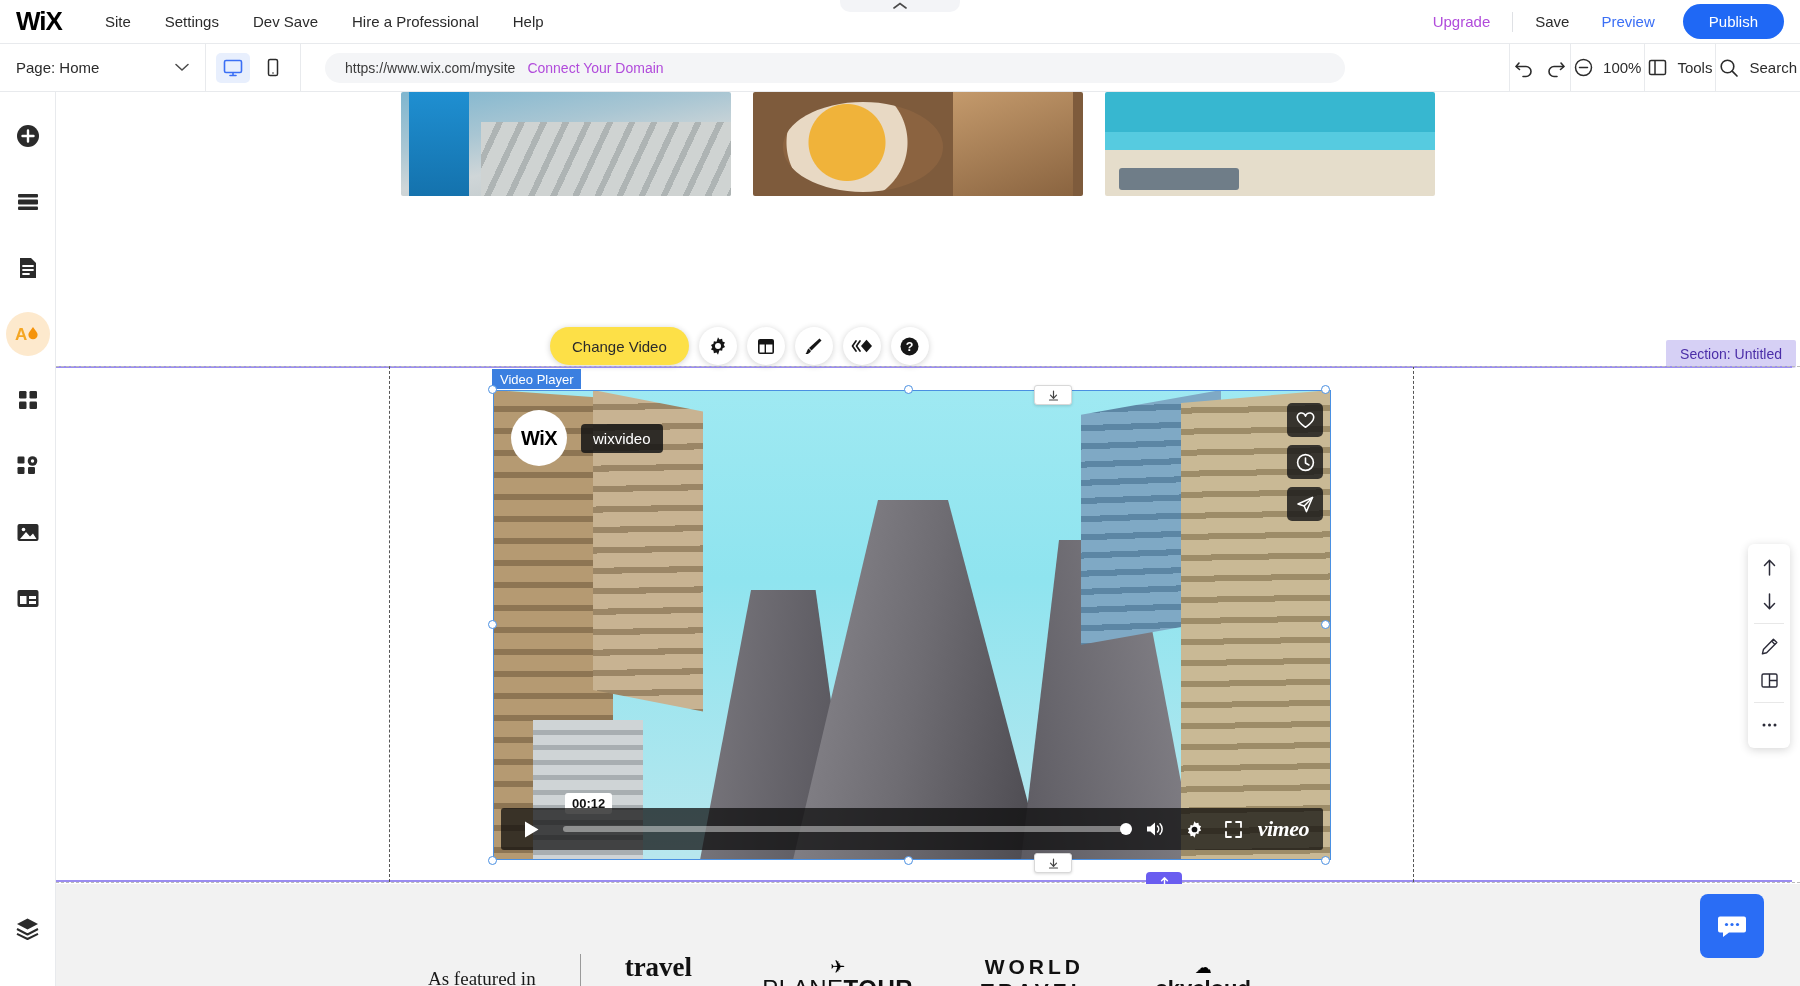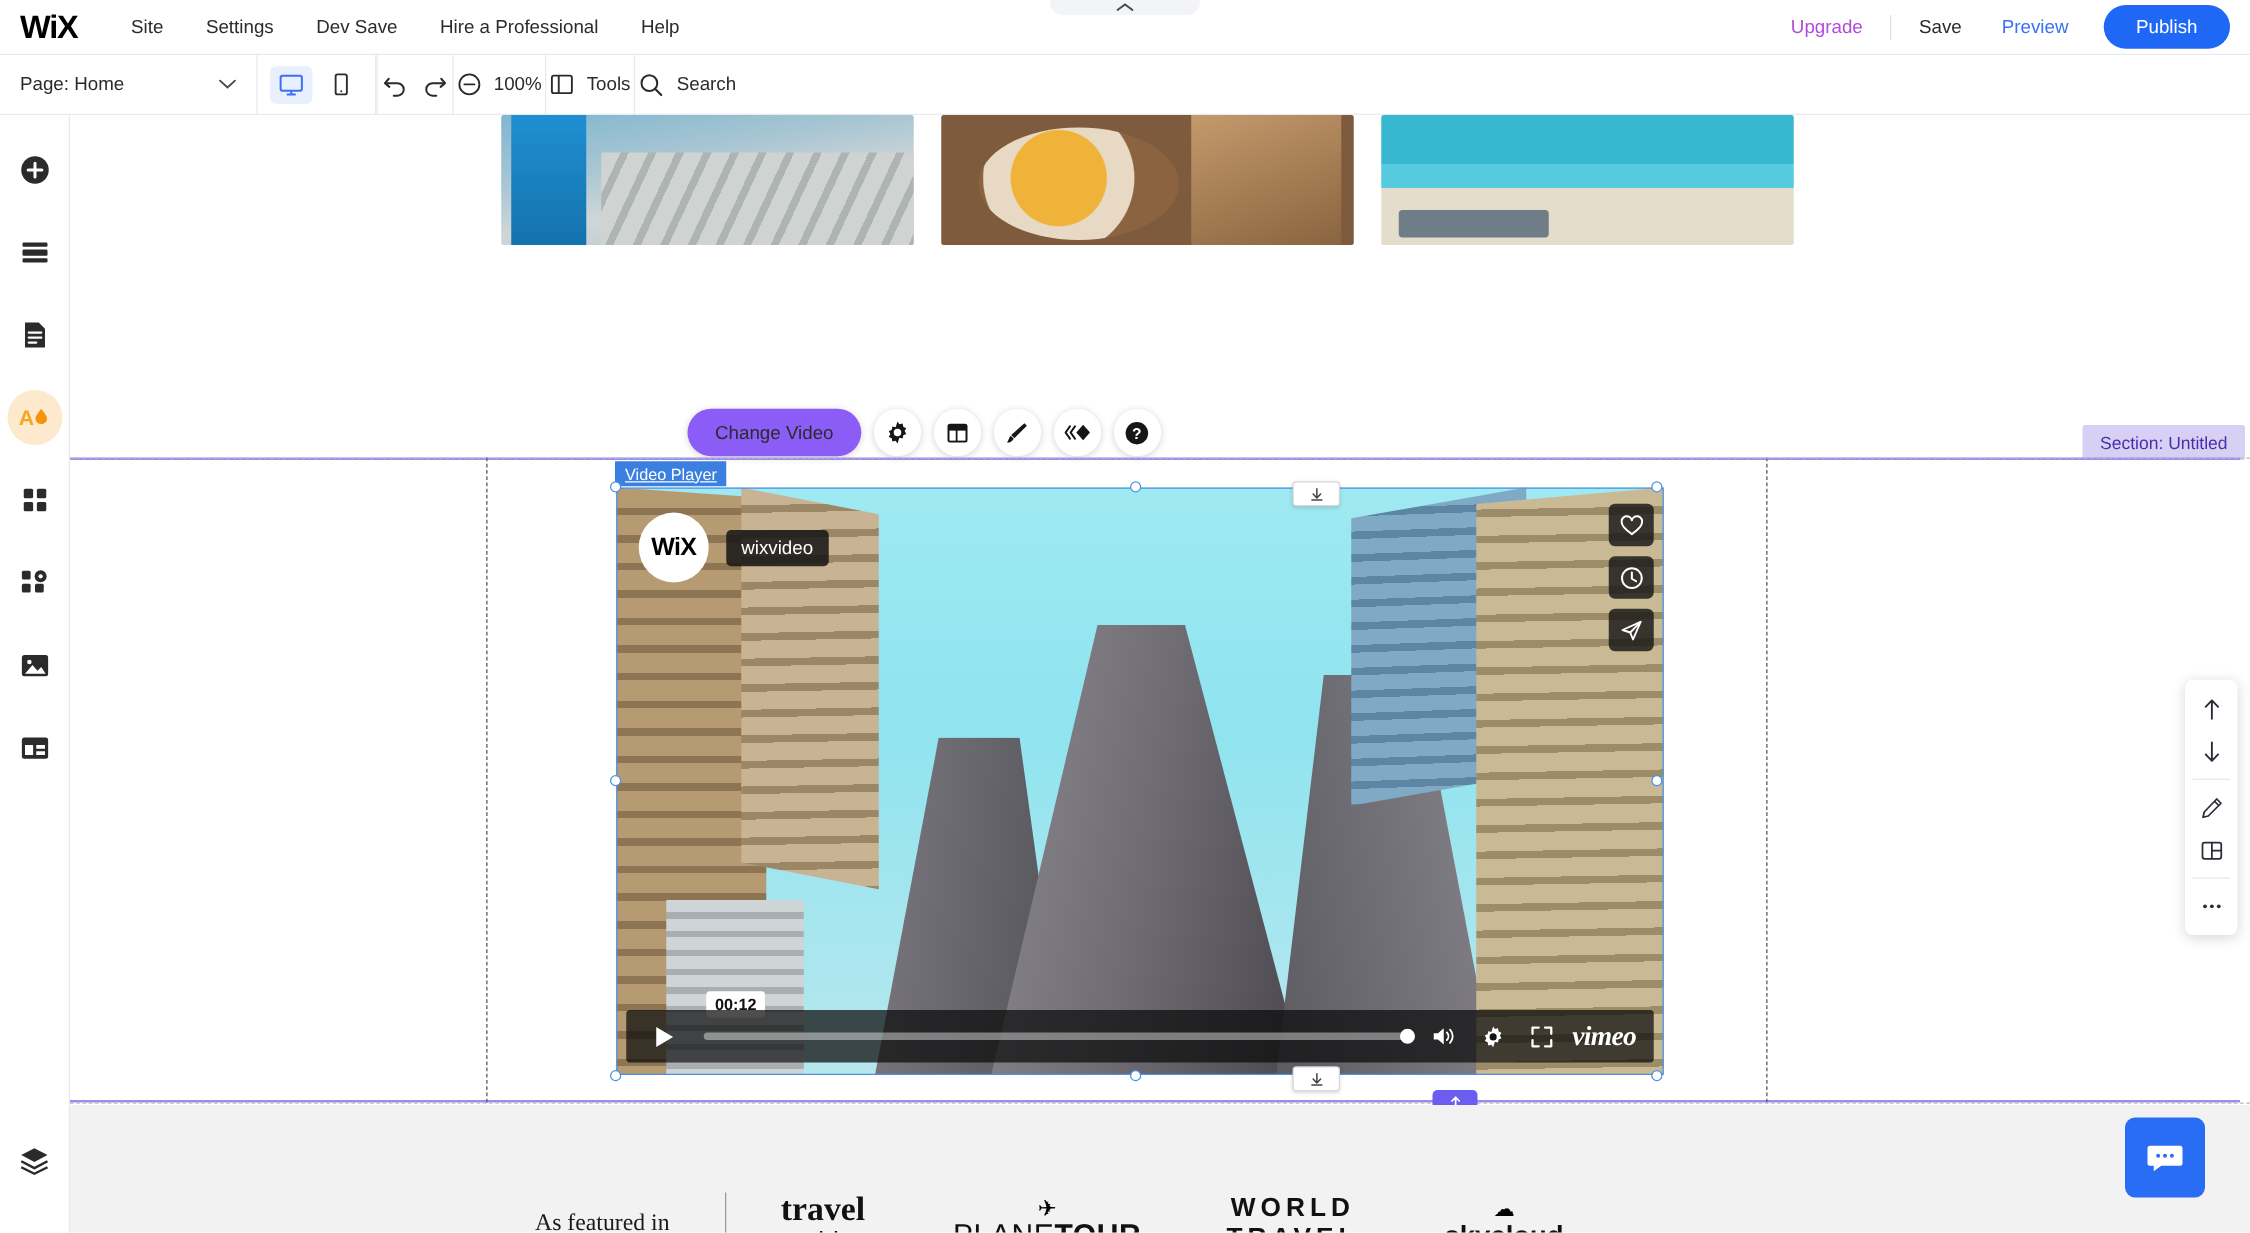--- a/index.html
+++ b/index.html
@@ -131,21 +131,21 @@
     background:#d6d0f5; color:#4b2ea8; font-size:14px;
     padding: 6px 14px; border-radius: 2px;
   }
 
   
   .vtoolbar {
     position:absolute; left: 494px; top: 235px;
     display:flex; align-items:center; gap: 10px;
   }
   .vt-pill {
-    background:#8b5cf6; border-radius: 20px; height: 38px;
+    background:#fde047; border-radius: 20px; height: 38px;
     display:flex; align-items:center; padding: 0 22px;
     font-size: 15px; color:#2b2b2b; cursor:pointer;
     box-shadow: 0 1px 6px rgba(0,0,0,.18);
   }
   .vt-circle {
     background:#fff; border-radius: 50%; width: 38px; height: 38px;
     display:flex; align-items:center; justify-content:center; cursor:pointer;
     box-shadow: 0 1px 6px rgba(0,0,0,.18);
   }
 
@@ -162,21 +162,21 @@
   .player-wrap {
     position:absolute; left: 437px; top: 298px;
     width: 838px; height: 470px;
   }
   .player-sel {
     position:absolute; inset:0; border: 1px solid #4a90e2;
   }
   .vp-badge {
     position:absolute; left:-1px; top:-21px; height:20px;
     background:#3b7fe0; color:#fff; font-size:13px;
-    padding: 0 8px; display:flex; align-items:center;text-decoration:underline;
+    padding: 0 8px; display:flex; align-items:center;
   }
   .handle {
     position:absolute; width:9px; height:9px; background:#fff;
     border:1px solid #4a90e2; border-radius:50%;
   }
   .video-img {
     position:absolute; inset:0; overflow:hidden;
     background:
       linear-gradient(180deg, #9fe9f2 0%, #8fe4ef 40%, #b8e7ee 100%);
   }
@@ -338,20 +338,26 @@
       </svg>
     </div>
     <div class="device-btn">
       <svg width="14" height="19" viewBox="0 0 14 19">
         <rect x="2.5" y="1.5" width="9" height="16" rx="1.6" stroke="#2b2b2b" stroke-width="1.5" fill="none"></rect>
         <circle cx="7" cy="15" r="0.8" fill="#2b2b2b"></circle>
       </svg>
     </div>
   </div>
 
+  <div class="url-wrap">
+    <div class="url-box">
+      <span>https://www.wix.com/mysite</span>
+      <span class="connect-domain">Connect Your Domain</span>
+    </div>
+  </div>
 
   <div class="subbar-right">
     <div class="sb-group">
       <div class="icon-btn">
         <svg width="22" height="20" viewBox="0 0 22 20">
           <path d="M6 5 L3 8.5 L6.5 11.5" stroke="#2b2b2b" stroke-width="1.6" fill="none" stroke-linecap="round" stroke-linejoin="round"></path>
           <path d="M3.4 8.5 H13 a5 5 0 0 1 0 10 h-3" stroke="#2b2b2b" stroke-width="1.6" fill="none" stroke-linecap="round"></path>
         </svg>
       </div>
       <div class="icon-btn">

